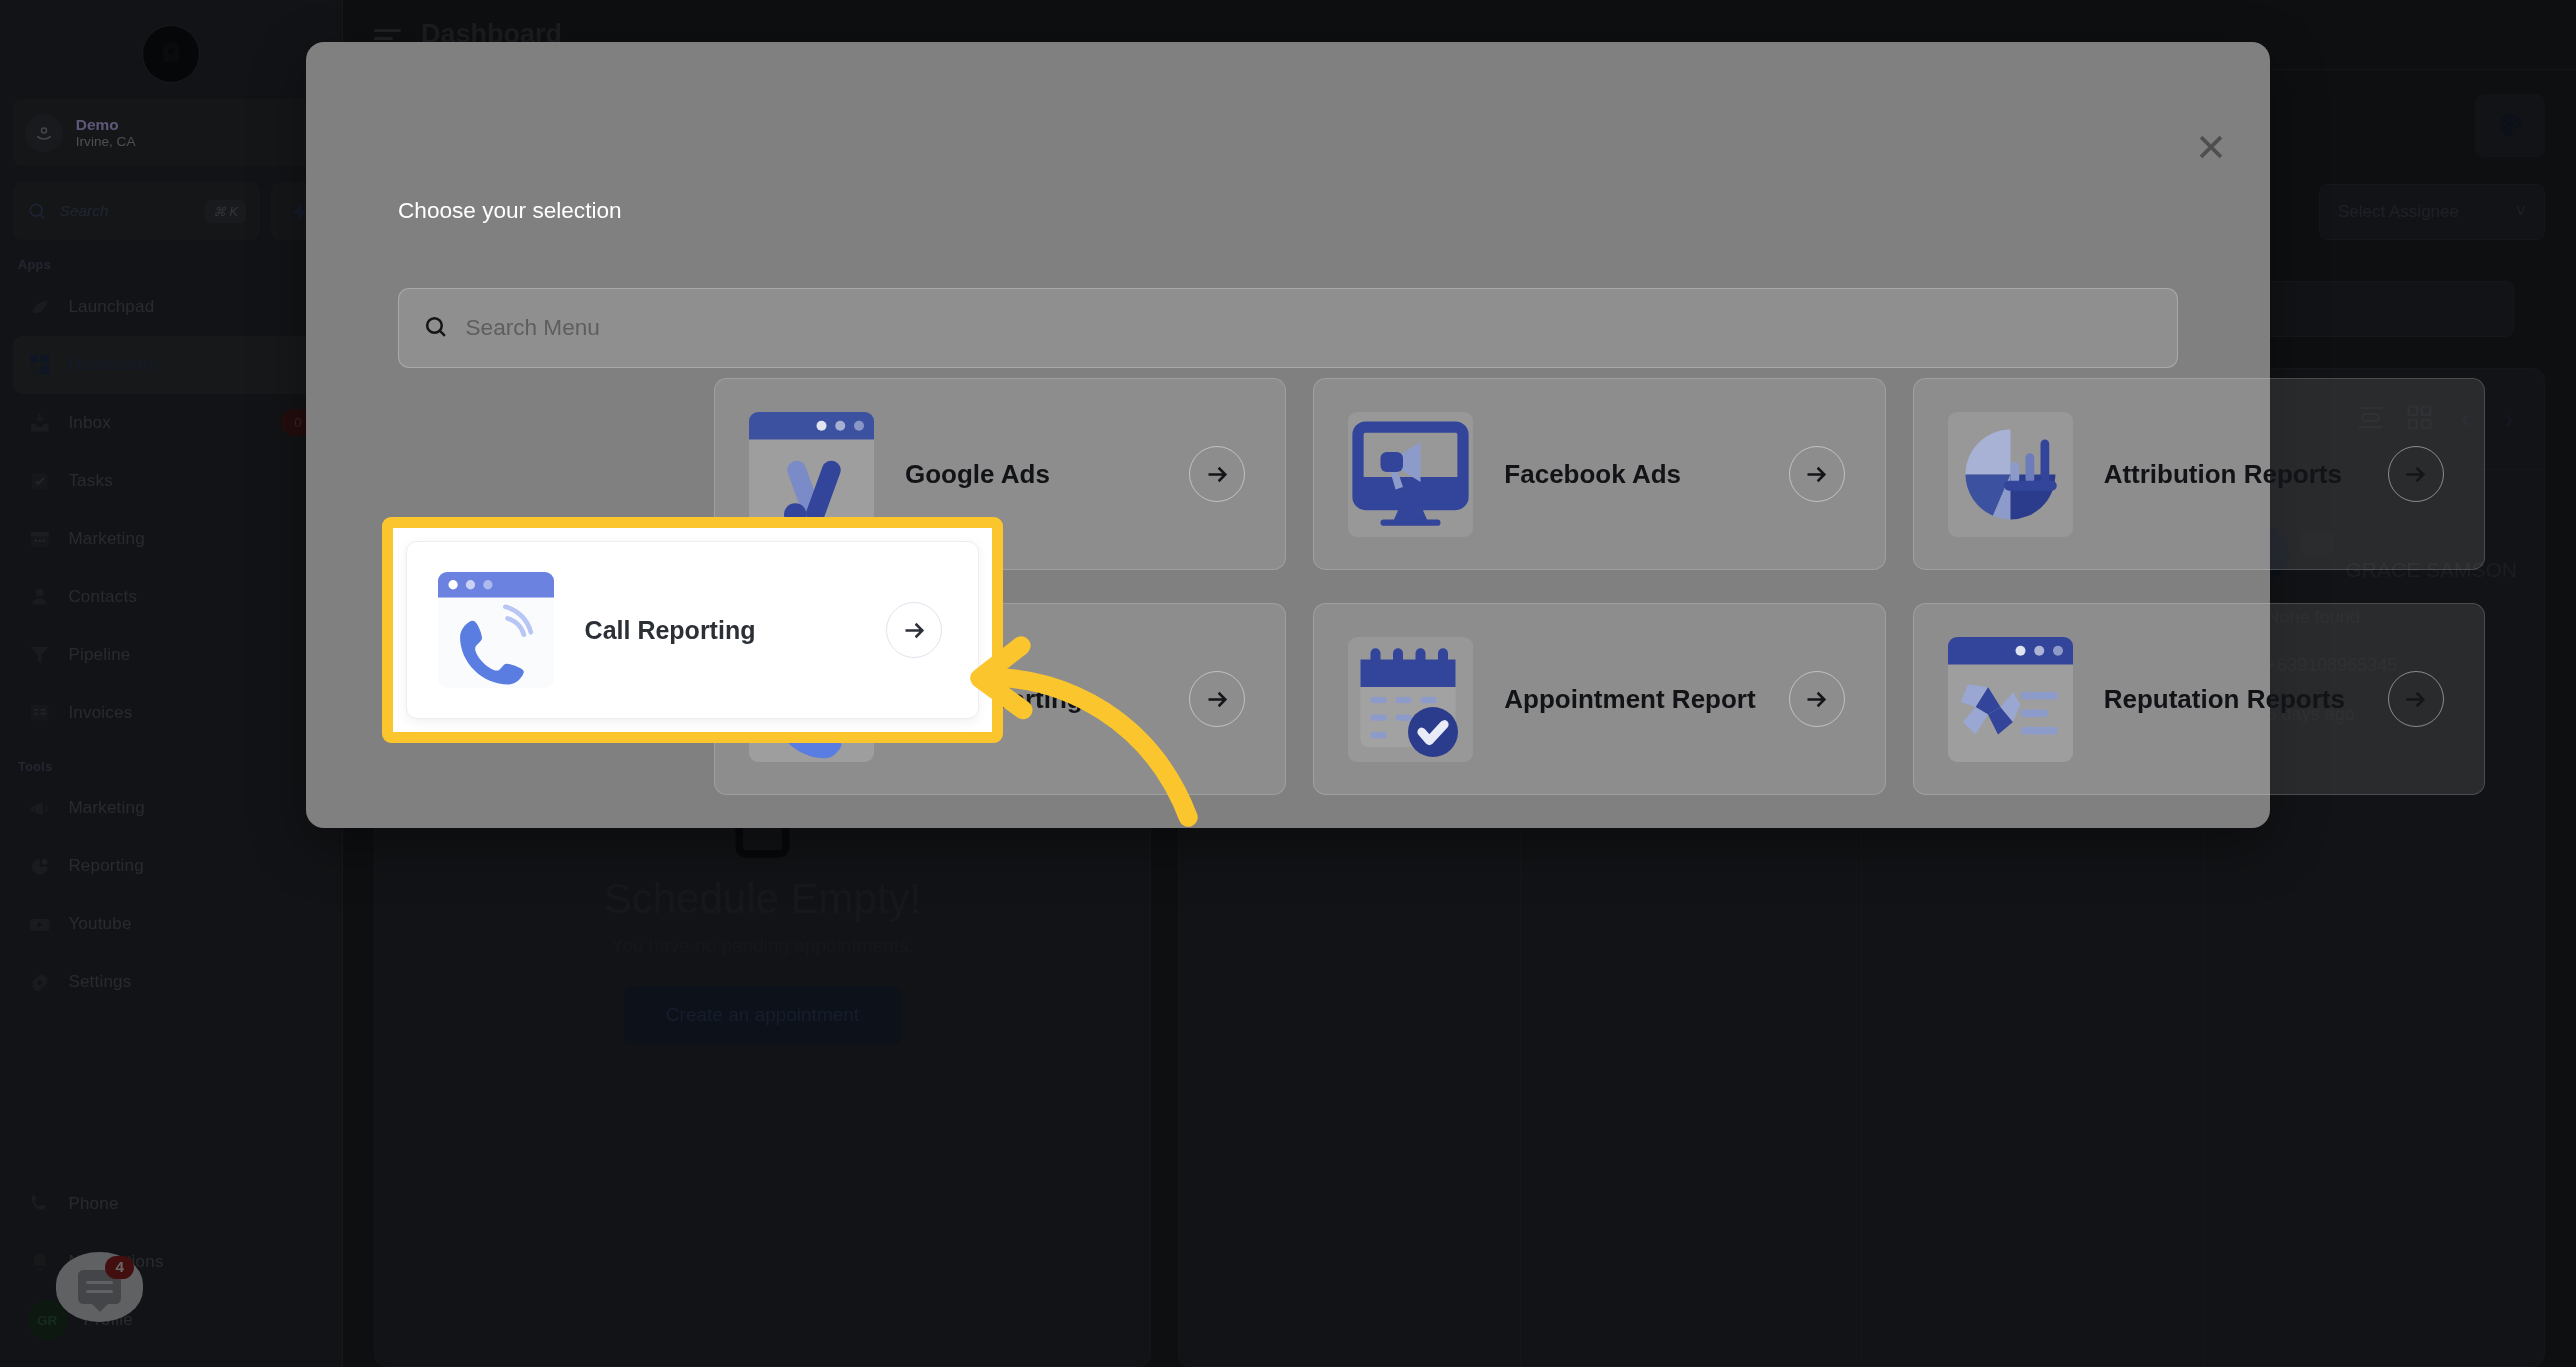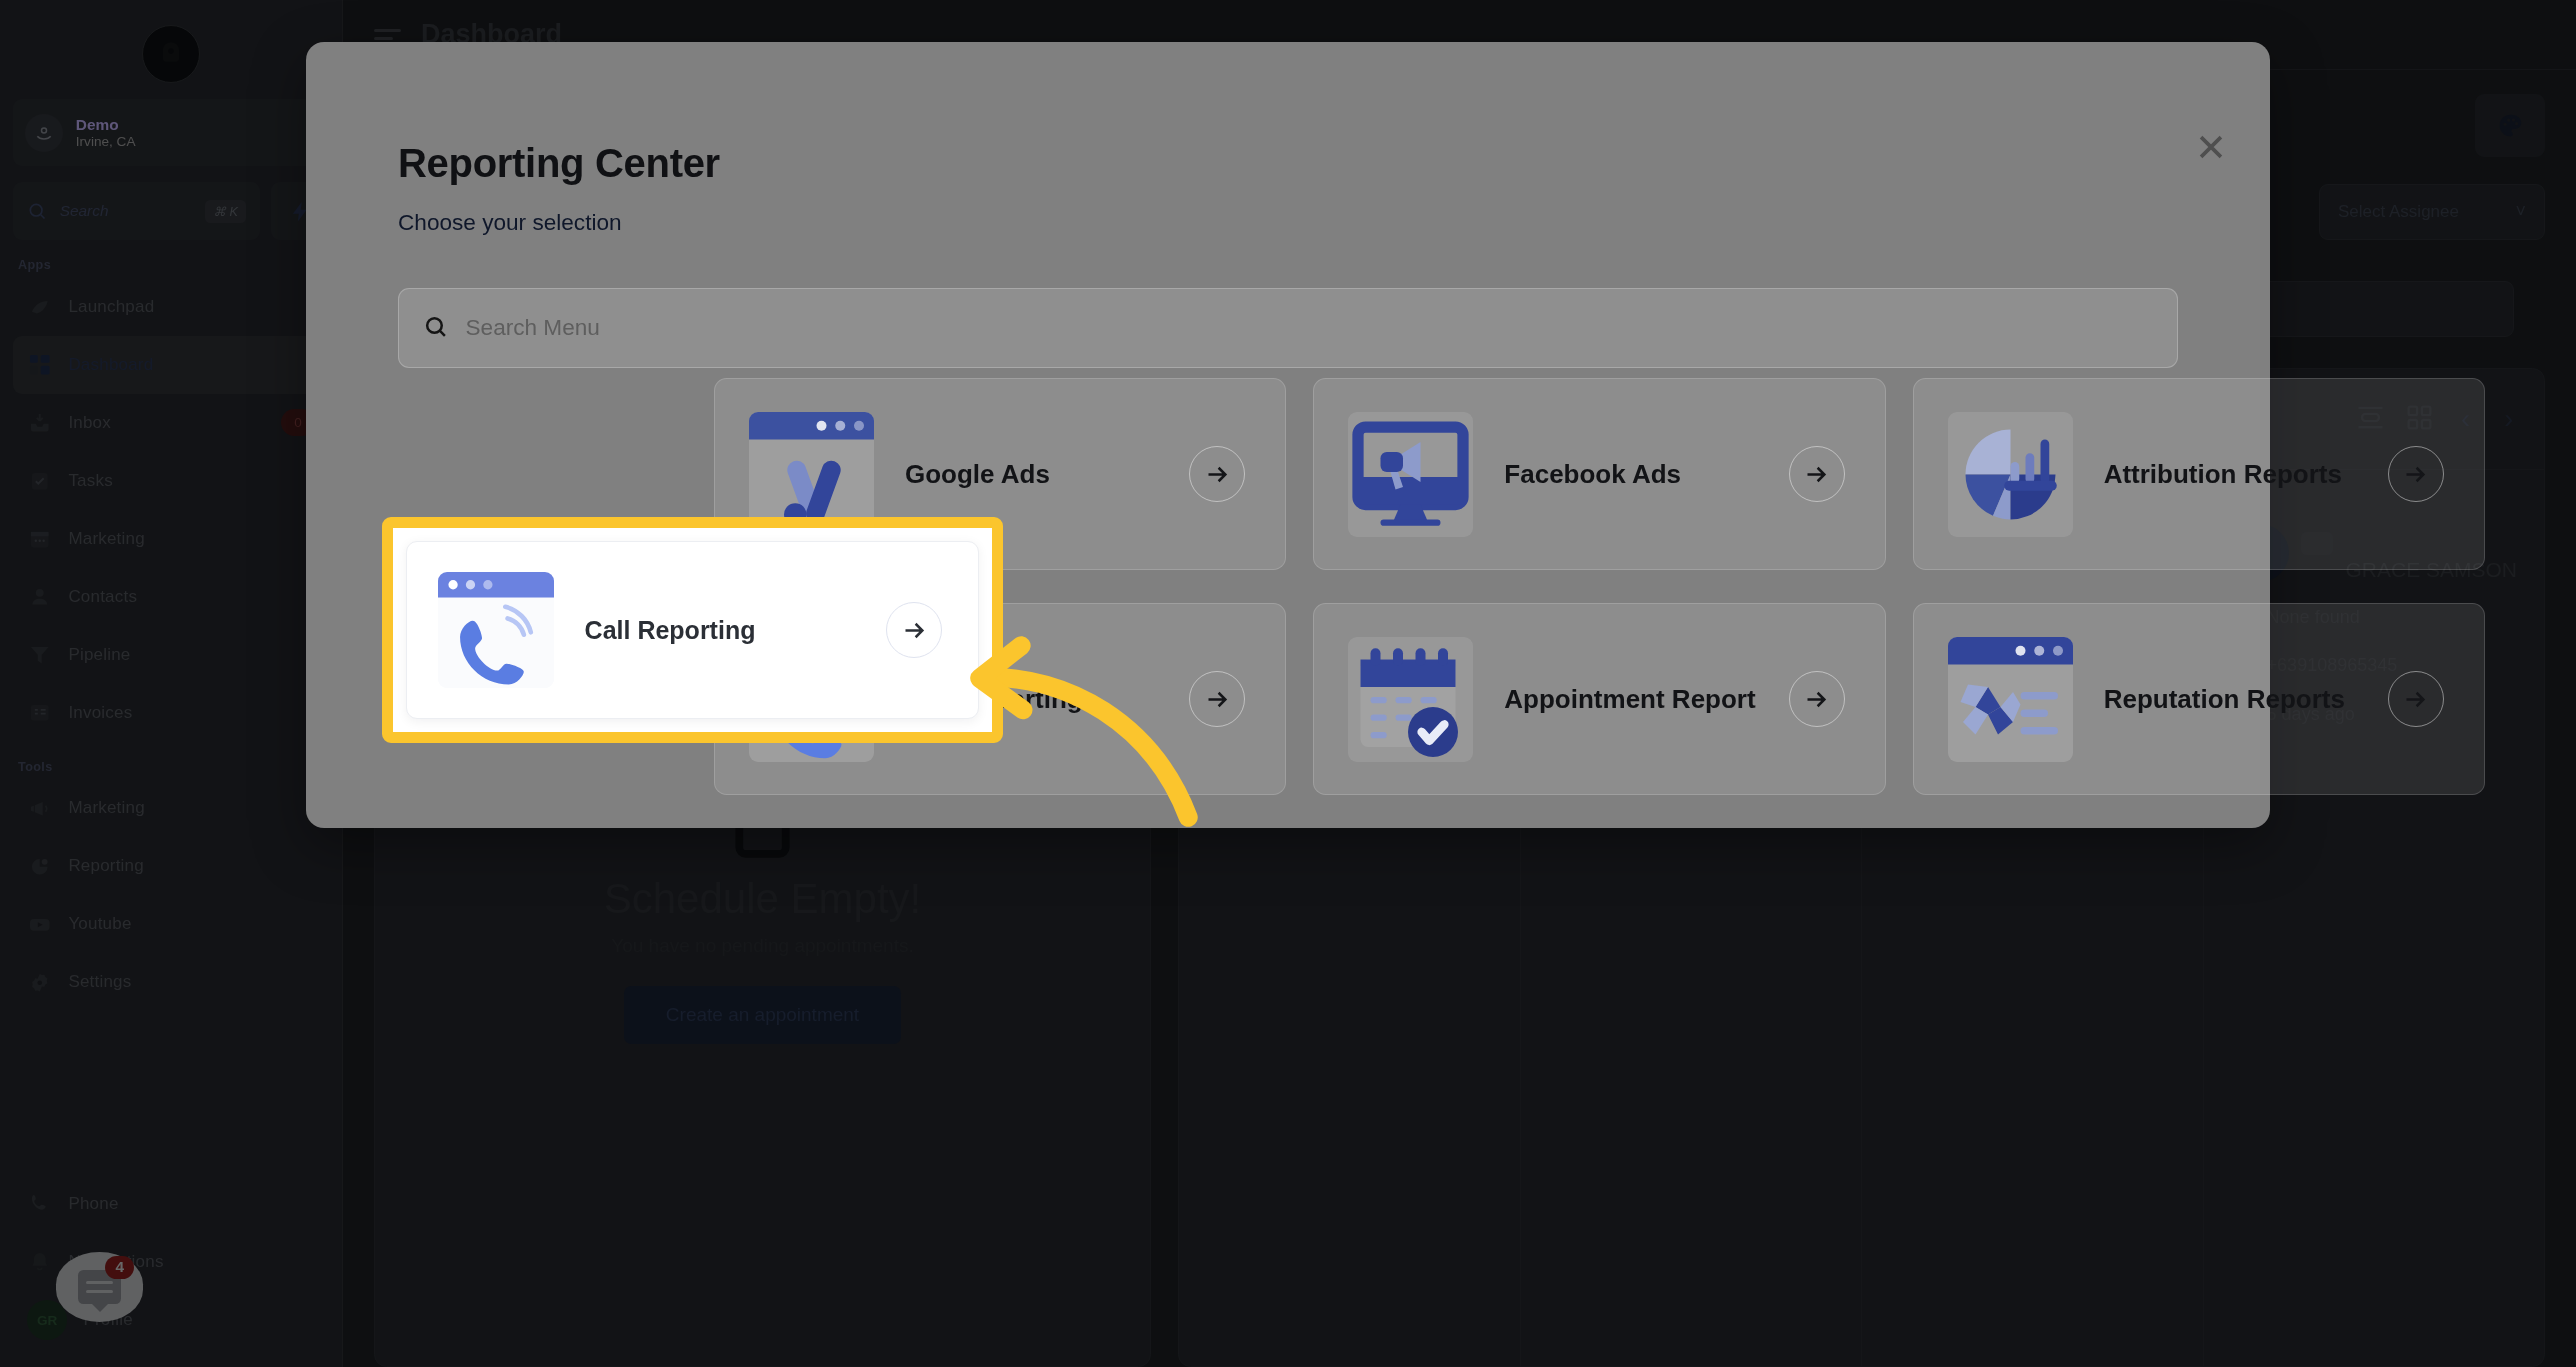--- a/index.html
+++ b/index.html
@@ -208,21 +208,21 @@
     position:absolute; right: 38px; top: 83px; width: 43px; height: 43px;
     display:flex; align-items:center; justify-content:center; color: #4d4d4d; font-size: 36px;
     line-height: 1; font-weight: 300;
   }
   .modal-close svg { width: 34px; height: 34px; stroke: #4f4f4f; stroke-width: 2.6; }
   .modal-title {
     position:absolute; left: 92px; top: 99px; font-size: 40px; font-weight: 700; color: #101114;
     letter-spacing: -0.3px;
   }
   .modal-sub {
-    position:absolute; left: 92px; top: 168px; font-size: 22.6px; color: #0f172a;
+    position:absolute; left: 92px; top: 156px; font-size: 22.6px; color: #ffffff;
   }
   .modal-search {
     position:absolute; left: 92px; top: 246px; right: 92px; height: 80px;
     background: rgba(255,255,255,.12); border: 0.9px solid rgba(255,255,255,.22);
     border-radius: 11px; display:flex; align-items:center; gap: 18px; padding: 0 23.5px;
   }
   .modal-search .mg svg { width: 25px; height: 25px; stroke:#151515; fill:none; stroke-width:2.4; }
   .modal-search-ph { font-size: 22.6px; color: #5e5e5e; }
   .card-grid {
     position:absolute; left: 408px; top: 336px; width: 1771px;
@@ -710,21 +710,20 @@
   <div class="scrim"></div>
 
   <div class="modal">
 
     <div class="modal-close">
       <svg viewBox="0 0 24 24" fill="none">
           <path d="M5 5 19 19M19 5 5 19"></path>
         </svg>
     </div>
 
-    <div class="modal-title">Reporting Center</div>
     <div class="modal-sub">Choose your selection</div>
 
     <div class="modal-search">
       <span class="mg">
         <svg viewBox="0 0 24 24">
             <circle cx="11" cy="11" r="7"></circle>
             <path d="M16.3 16.3 21 21"></path>
           </svg>
       </span>
       <span class="modal-search-ph">Search Menu</span>

